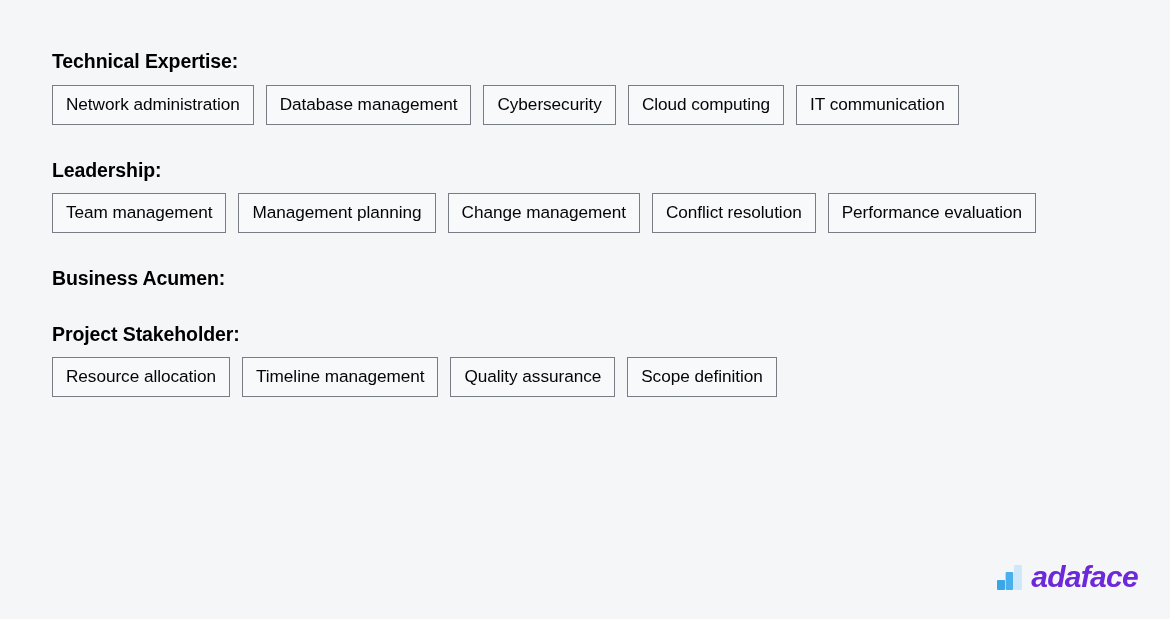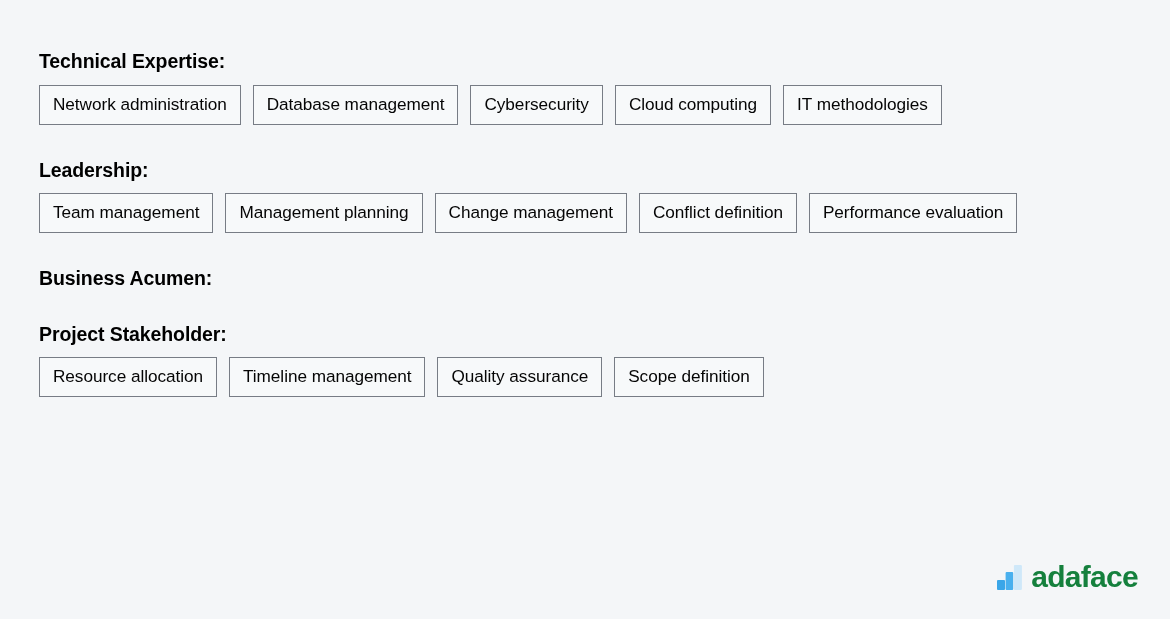--- a/index.html
+++ b/index.html
@@ -16,21 +16,21 @@
     -webkit-font-smoothing: antialiased;
   }
 
   .page {
     position: absolute;
     left: 0;
     top: 0;
     width: 1170px;
     height: 619px;
     box-sizing: border-box;
-    padding: 52px 52px 0 39px;
+    padding: 52px 52px 0 52px;
     border-radius: 25px;
   }
 
   .section {
     margin-bottom: 0;
   }
 
   .section-heading {
     font-size: 19.5px;
     font-weight: bold;
@@ -96,30 +96,30 @@
 <div class="page">
 
   <div id="sections-root">
       <div class="section">
         <div class="section-heading">Technical Expertise:</div>
         <div class="tag-row">
           <div class="tag">Network administration</div>
           <div class="tag">Database management</div>
           <div class="tag">Cybersecurity</div>
           <div class="tag">Cloud computing</div>
-          <div class="tag">IT methodologies</div>
+          <div class="tag">IT communication</div>
         </div>
       </div>
       <div class="section">
         <div class="section-heading">Leadership:</div>
         <div class="tag-row">
           <div class="tag">Team management</div>
           <div class="tag">Management planning</div>
           <div class="tag">Change management</div>
-          <div class="tag">Conflict definition</div>
+          <div class="tag">Conflict resolution</div>
           <div class="tag">Performance evaluation</div>
         </div>
       </div>
       <div class="section">
         <div class="section-heading">Business Acumen:</div>
       </div>
       <div class="section">
         <div class="section-heading">Project Stakeholder:</div>
         <div class="tag-row">
           <div class="tag">Resource allocation</div>
@@ -129,16 +129,16 @@
         </div>
       </div>
     </div>
 
   <div class="logo">
     <svg class="logo-mark" viewBox="0 0 25 25">
       <rect id="logo-bar-0" x="0" y="15" width="8" height="10" rx="1" fill="#3aa6e8"></rect>
       <rect id="logo-bar-1" x="8.6" y="7" width="7.6" height="18" rx="1" fill="#49b0ee"></rect>
       <rect id="logo-bar-2" x="16.9" y="0" width="8" height="25" rx="1" fill="#cfe8f9"></rect>
     </svg>
-    <span class="logo-text" style="color: #15803d;">adaface</span>
+    <span class="logo-text" style="color: #6d28d9; font-style: italic;">adaface</span>
   </div>
 
 </div>
 
 </body></html>

